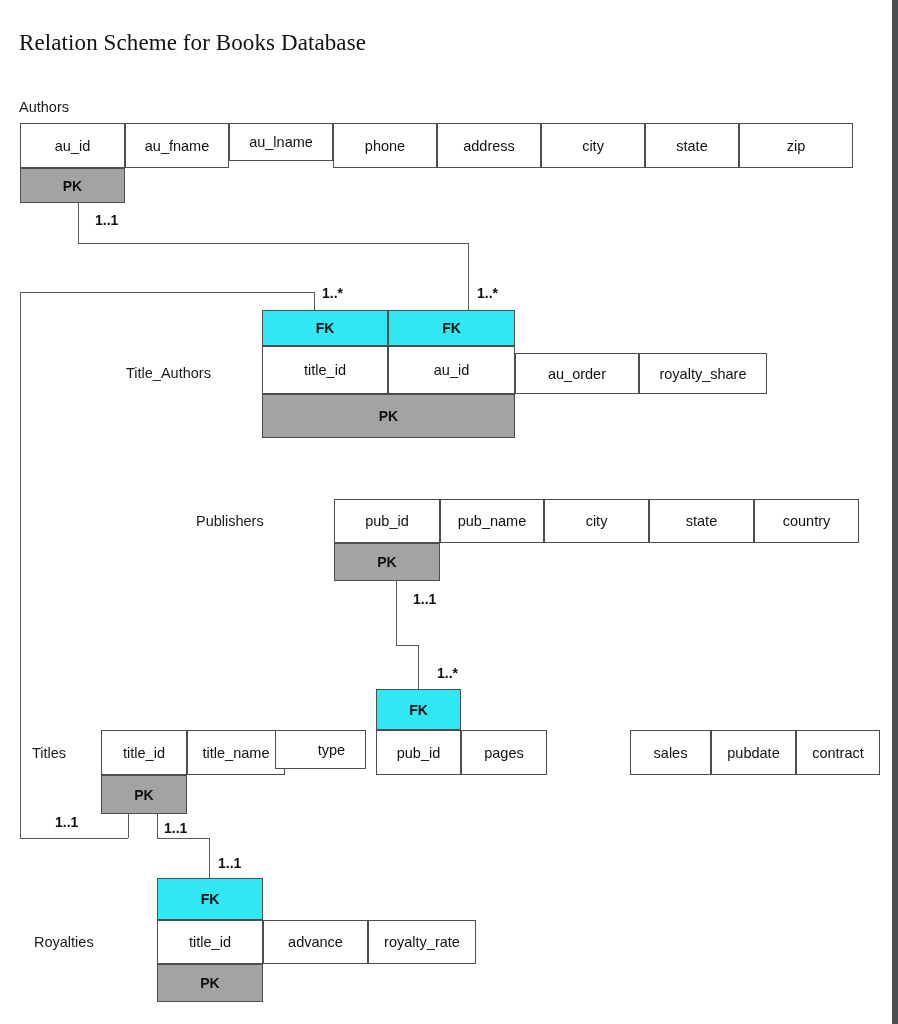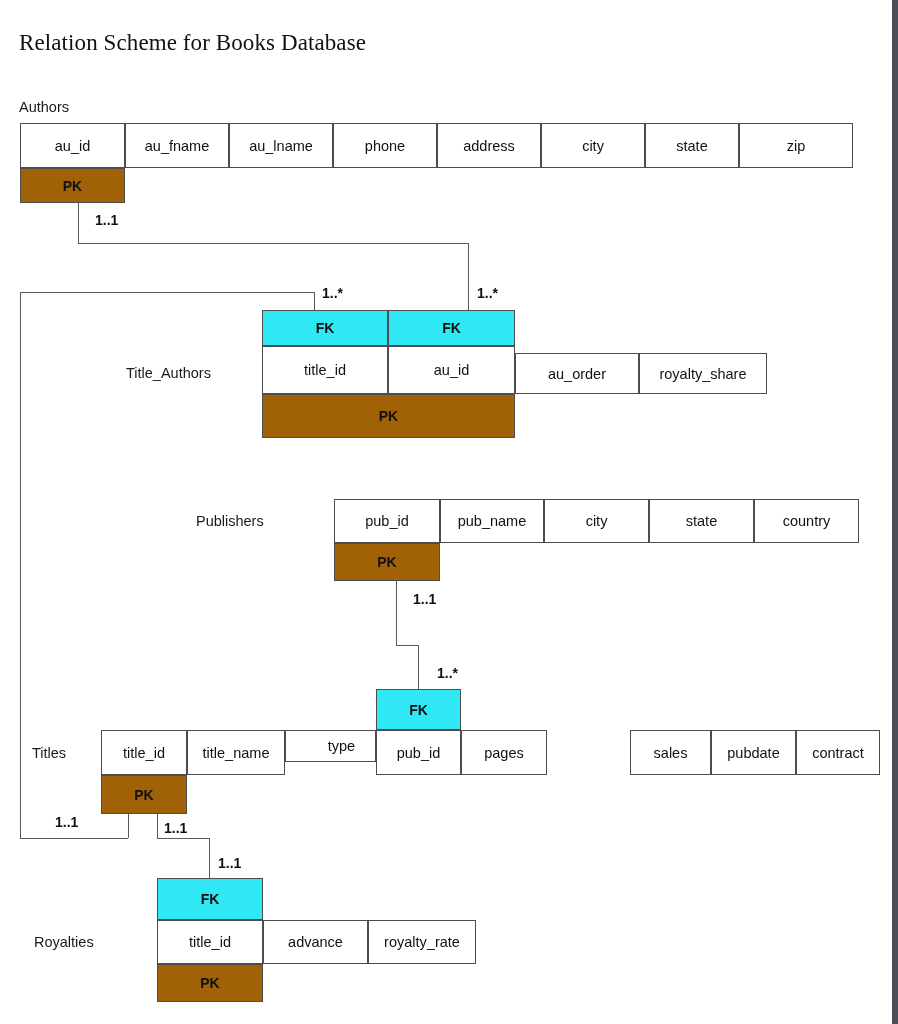--- a/index.html
+++ b/index.html
@@ -46,21 +46,21 @@
     border: 1px solid #4d4d4d;
     background: #ffffff;
     display: flex;
     align-items: center;
     justify-content: center;
     font-size: 14.5px;
     color: #111111;
     white-space: nowrap;
     text-align: right;
   }
-  .cell.pk { background: #a16207; font-weight: bold; font-size: 14px; }
+  .cell.pk { background: #a3a3a3; font-weight: bold; font-size: 14px; }
   .cell.fk { background: #30e8f4; font-weight: bold; font-size: 14px; }
   .cell.pk, .cell.fk { border-color: #4d4d4d; }
   .line {
     position: absolute;
     background: #555a5e;
   }
   .line.h { height: 1px; }
   .line.v { width: 1px; }
   .card {
     position: absolute;
@@ -74,21 +74,21 @@
 <body>
 
 <div id="canvas">
 
   <div id="diagram-title">Relation Scheme for Books Database</div>
 
   <div class="tbl-name" style="left:19px; top:99px; width:90px; text-align:left;">Authors</div>
 
   <div class="cell" style="left:20px; top:123px; width:105px; height:45px;">au_id</div>
   <div class="cell" style="left:125px; top:123px; width:104px; height:45px;">au_fname</div>
-  <div class="cell" style="left:229px; top:123px; width:104px; height:45px;">au_lname</div>
+  <div class="cell" style="left:229px; top:123px; width:104px; height:38px;">au_lname</div>
   <div class="cell" style="left:333px; top:123px; width:104px; height:45px;">phone</div>
   <div class="cell" style="left:437px; top:123px; width:104px; height:45px;">address</div>
   <div class="cell" style="left:541px; top:123px; width:104px; height:45px;">city</div>
   <div class="cell" style="left:645px; top:123px; width:94px; height:45px;">state</div>
   <div class="cell" style="left:739px; top:123px; width:114px; height:45px;">zip</div>
 
   <div class="cell pk" style="left:20px; top:168px; width:105px; height:35px;">PK</div>
 
   <div class="line v" style="left:78px; top:203px; height:40px;"></div>
   <div class="line h" style="left:78px; top:243px; width:390px;"></div>
@@ -131,21 +131,21 @@
   <div class="line v" style="left:418px; top:645px; height:44px;"></div>
   <div class="card" style="left:413px; top:591px;">1..1</div>
   <div class="card" style="left:437px; top:665px;">1..*</div>
 
   <div class="tbl-name" style="left:32px; top:745px; width:59px;">Titles</div>
 
   <div class="cell fk" style="left:376px; top:689px; width:85px; height:41px;">FK</div>
 
   <div class="cell" style="left:101px; top:730px; width:86px; height:45px;">title_id</div>
   <div class="cell" style="left:187px; top:730px; width:98px; height:45px;">title_name</div>
-  <div class="cell" style="left:285px; top:730px; width:91px; height:32px;padding-left:22px;">type</div>
+  <div class="cell" style="left:275px; top:730px; width:91px; height:39px;padding-left:22px;">type</div>
   <div class="cell" style="left:376px; top:730px; width:85px; height:45px;">pub_id</div>
   <div class="cell" style="left:461px; top:730px; width:86px; height:45px;">pages</div>
   <div class="cell" style="left:630px; top:730px; width:81px; height:45px;">sales</div>
   <div class="cell" style="left:711px; top:730px; width:85px; height:45px;">pubdate</div>
   <div class="cell" style="left:796px; top:730px; width:84px; height:45px;">contract</div>
 
   <div class="cell pk" style="left:101px; top:775px; width:86px; height:39px;">PK</div>
 
   <div class="line v" style="left:157px; top:814px; height:24px;"></div>
   <div class="line h" style="left:157px; top:838px; width:52px;"></div>

